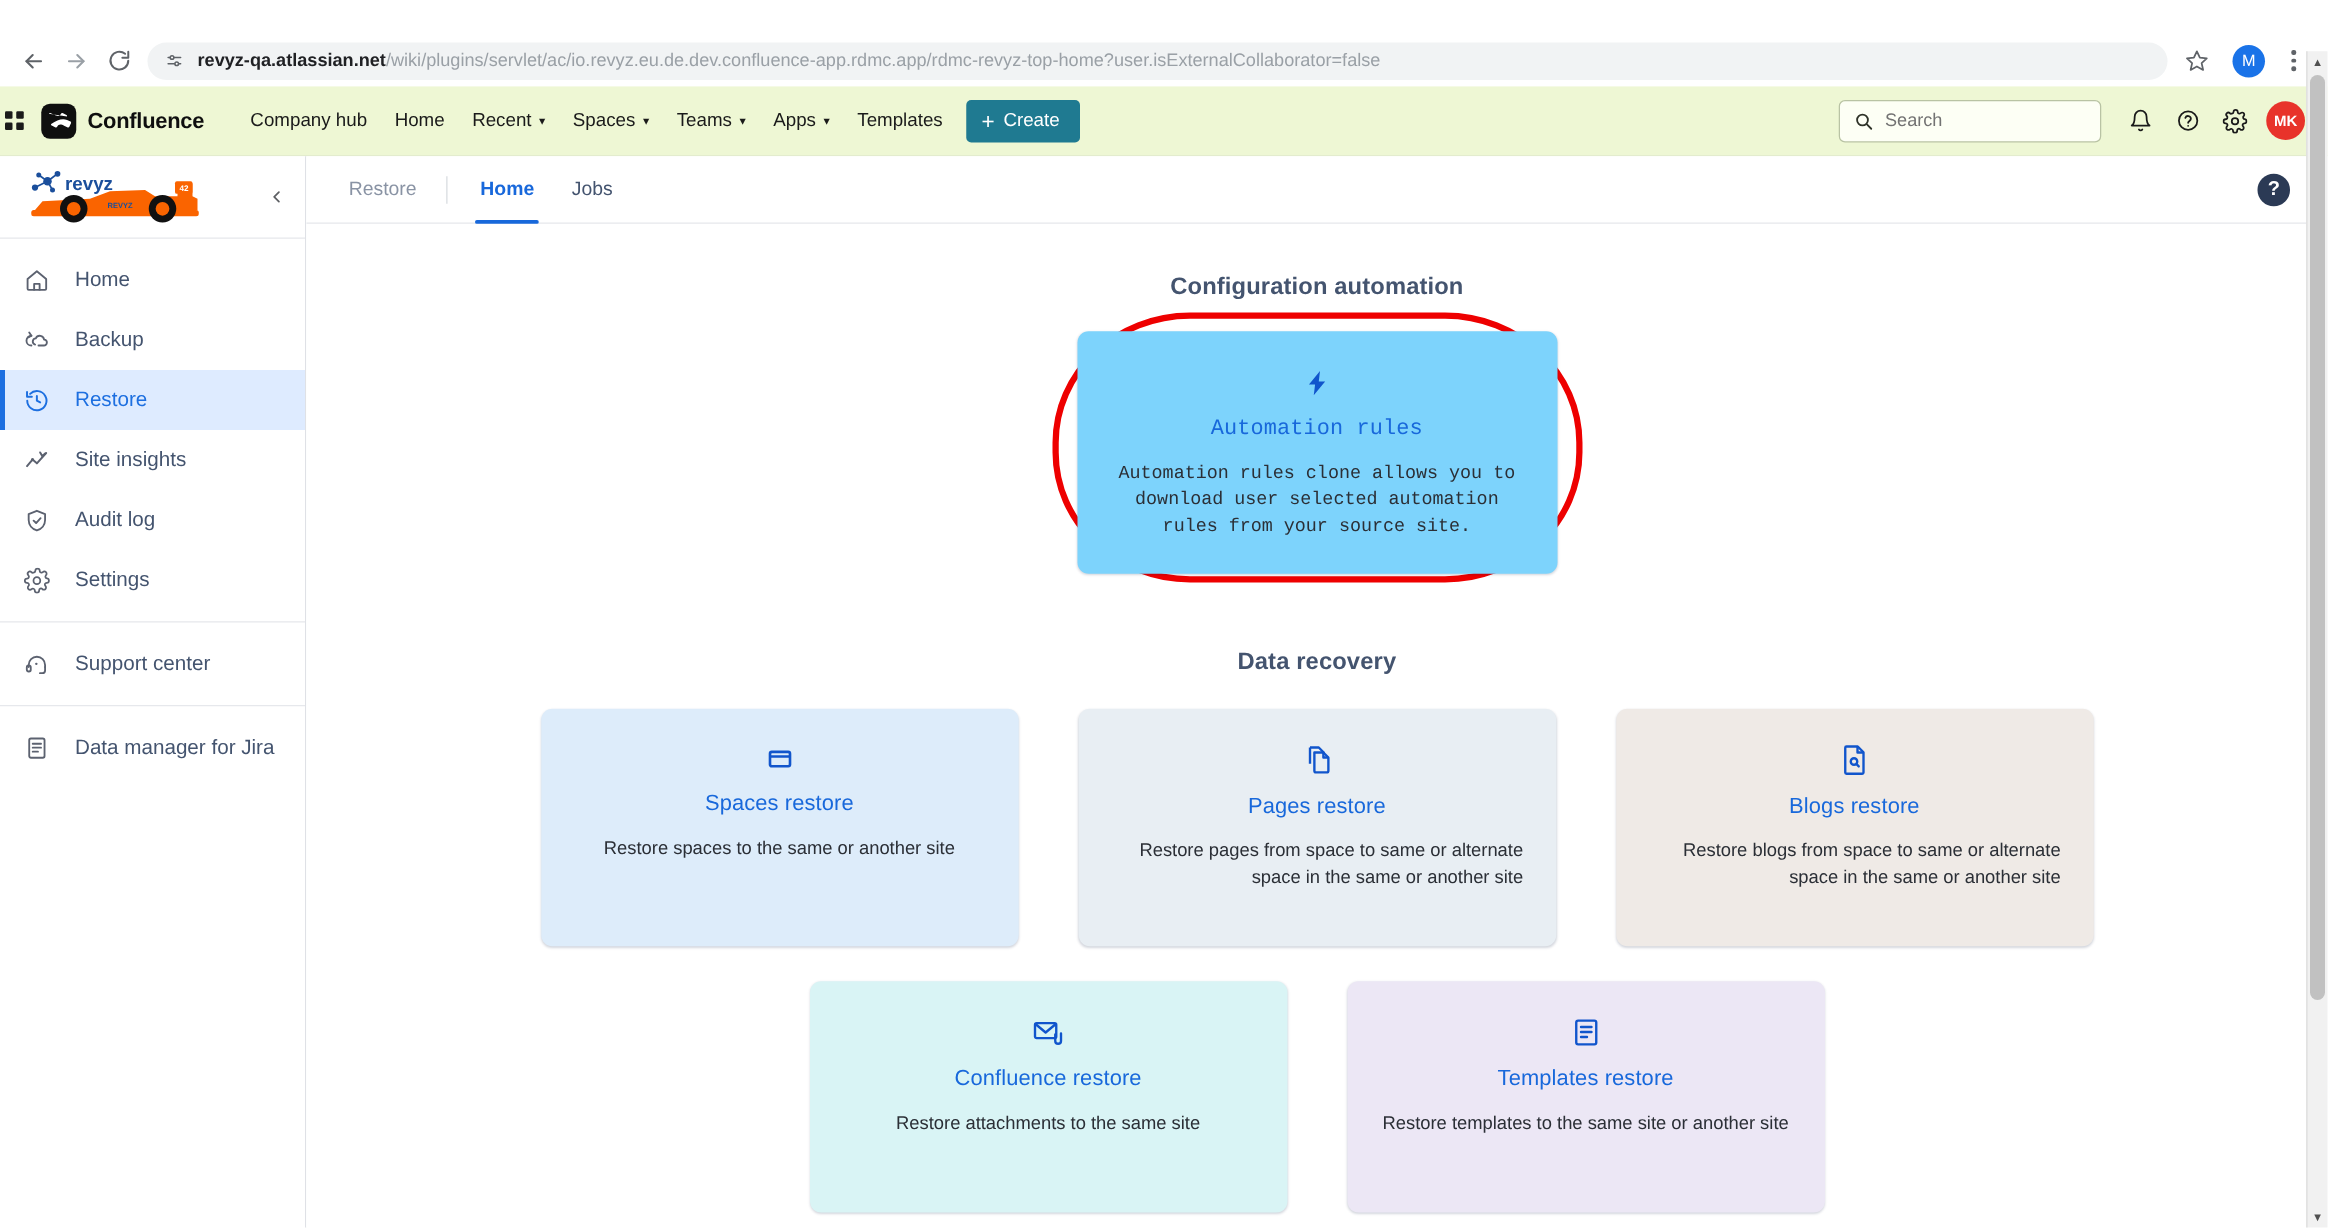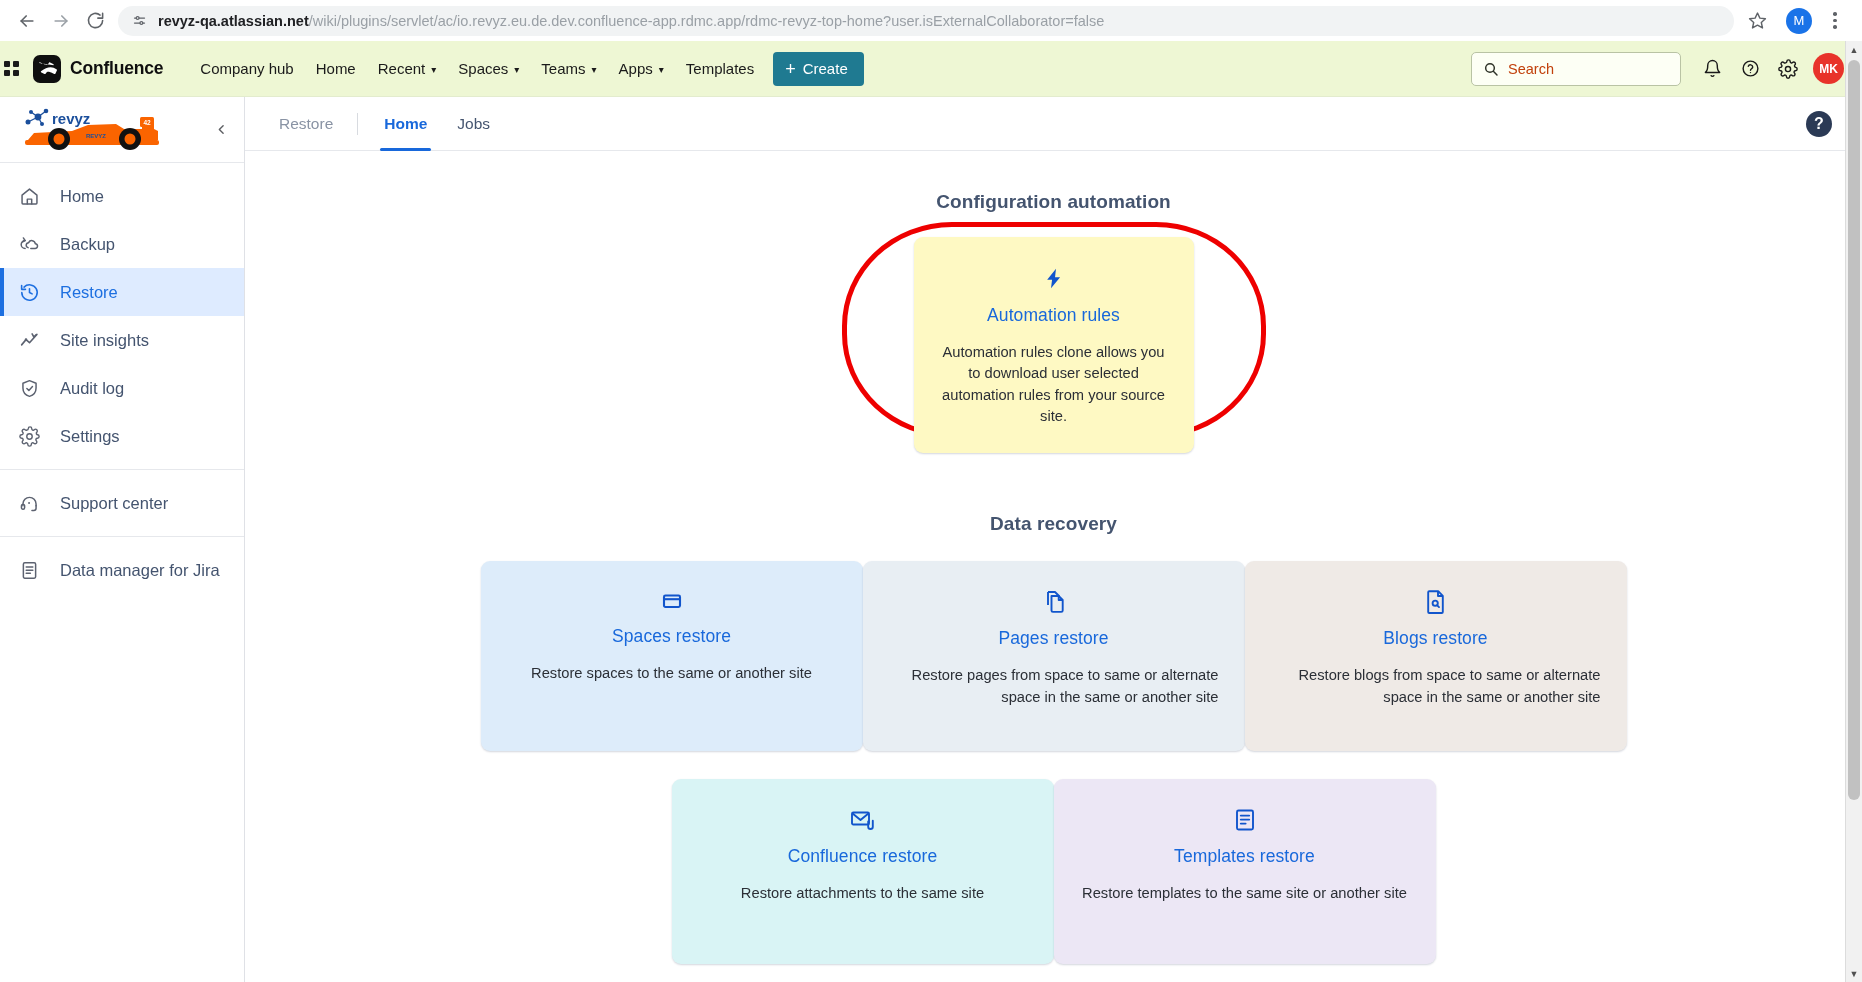--- a/index.html
+++ b/index.html
@@ -11,20 +11,21 @@
   }
 
   
   .browser-bar {
     height: 41px;
     background: #ffffff;
     display: flex;
     align-items: center;
     padding: 0 10px;
     position: relative;
+    margin-top: 28px;
   }
   .nav-btn {
     width: 34px; height: 34px;
     display: flex; align-items: center; justify-content: center;
     color: #5f6368;
     font-size: 19px;
     border-radius: 50%;
     flex: none;
   }
   .nav-btn svg { display:block; }
@@ -99,21 +100,21 @@
   .nav-spacer { flex: 1; }
   .search-box {
     width: 210px; height: 34px;
     background: #fdfff5;
     border: 1.5px solid #b9c3a4;
     border-radius: 5px;
     display: flex; align-items: center;
     padding: 0 11px; gap: 9px;
     margin-right: 12px;
   }
-  .search-box span { font-size: 14.5px; color: #c2410c; }
+  .search-box span { font-size: 14.5px; color: #737373; }
   .nav-icon-btn {
     width: 38px; height: 38px;
     display: flex; align-items: center; justify-content: center;
     border-radius: 50%;
   }
   .user-avatar {
     width: 31px; height: 31px; border-radius: 50%;
     background: #e8332a; color: #fff;
     font-size: 12px; font-weight: 700;
     display: flex; align-items: center; justify-content: center;
@@ -207,20 +208,21 @@
   .section-title {
     text-align: center;
     font-size: 19px; font-weight: 700;
     color: #44546f;
     letter-spacing: 0.1px;
   }
 
   
   .cards-row {
     display: flex; justify-content: center;
+    gap: 48px;
     margin-top: 26px;
   }
   .card {
     border-radius: 9px;
     padding: 28px 22px 26px;
     text-align: center;
     box-shadow: 0 1px 2px rgba(9,30,66,0.18);
     position: relative;
   }
   .card .c-icon { color: #1155cc; display: flex; justify-content: center; margin-bottom: 13px; }
@@ -240,22 +242,23 @@
   .highlight-ring {
     position: absolute;
     left: 50%; transform: translateX(-50%);
     top: -15px;
     width: 424px; height: 216px;
     border: 5px solid #ee0000;
     border-radius: 110px/104px;
     pointer-events: none;
   }
   .card-auto {
-    width: 280px; min-height: 186px;
-    background: #fef9c3;
+    width: 384px; min-height: 186px;
+    background: #7dd3fc;
+    font-family: Liberation Mono, monospace;
   }
 
   .card-spaces { width: 382px; min-height: 190px; background: #ddecfa; }
   .card-pages  { width: 382px; min-height: 190px; background: #e8eef3; }
   .card-blogs  { width: 382px; min-height: 190px; background: #efeae6; }
   .card-attach { width: 382px; min-height: 185px; background: #d9f4f5; }
   .card-tmpl   { width: 382px; min-height: 185px; background: #ece7f5; }
 
   .card-spaces .c-desc, .card-attach .c-desc, .card-tmpl .c-desc { padding: 0 4px; }
   .card-pages .c-desc, .card-blogs .c-desc { text-align: right; padding: 0 4px; }

